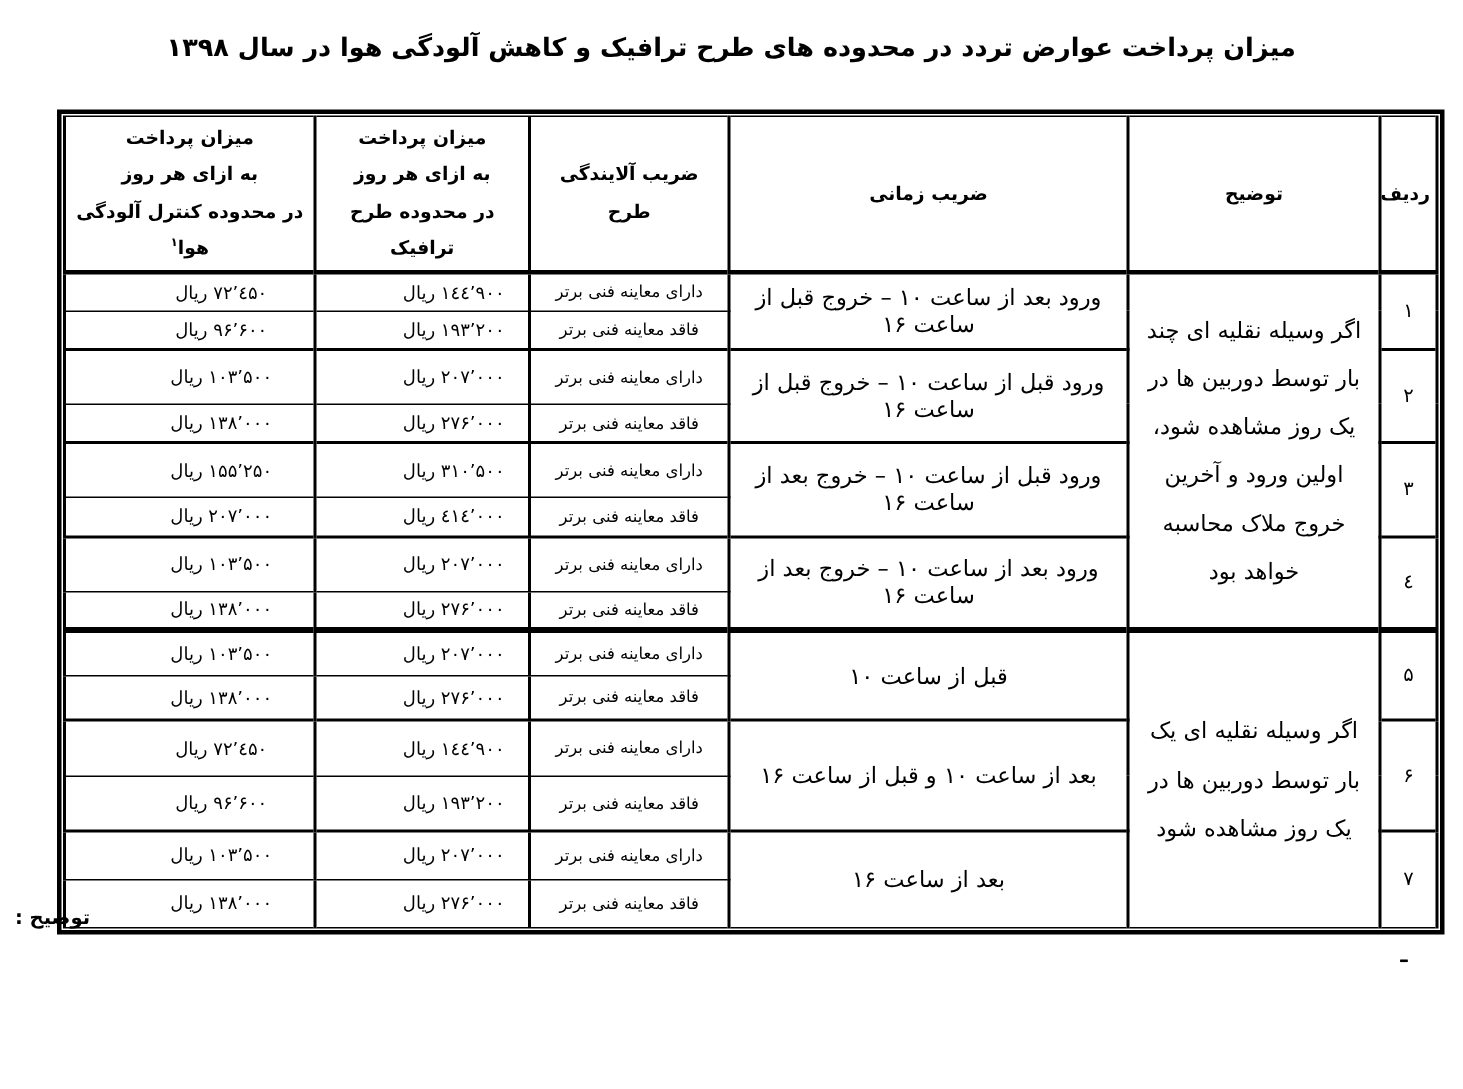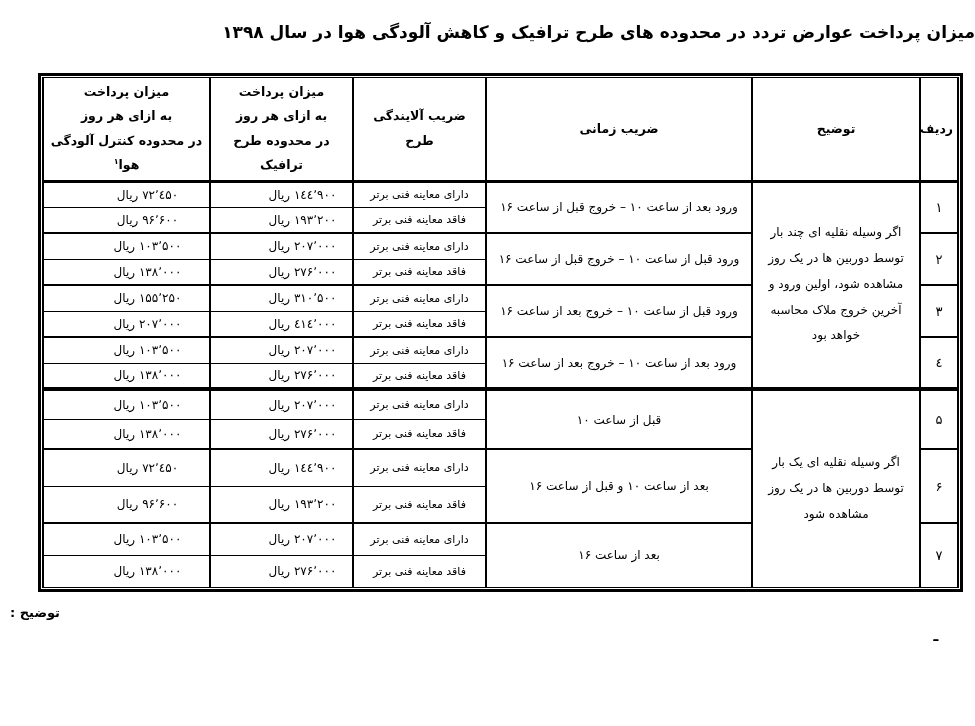--- a/index.html
+++ b/index.html
@@ -1,30 +1,30 @@
 <!DOCTYPE html>
 <html dir="rtl" lang="fa"><head>
 <meta charset="utf-8">
 <style>
   html,body{margin:0;padding:0;background:#fff;}
   .page{position:relative;width:975px;height:726px;background:#fff;color:#000;
         font-family:"DejaVu Sans", sans-serif;direction:rtl;overflow:hidden;}
-  .title{position:absolute;top:22px;right:0;left:0;
+  .title{position:absolute;top:22px;right:0;left:0;text-align:center;
          font-size:17px;font-weight:bold;letter-spacing:0;}
   .twrap{position:absolute;top:73px;right:12px;width:925px;box-sizing:border-box;
          border:3px solid #000;padding:1px;background:#fff;}
   table{width:100%;border-collapse:collapse;table-layout:fixed;}
   th,td{border:1px solid #000;border-left-width:2px;border-right-width:2px;
         text-align:center;vertical-align:middle;padding:2px 4px;overflow:hidden;}
   thead tr{height:82px;}
   thead th{font-size:12.5px;font-weight:bold;border-bottom:3px solid #000;line-height:1.95;text-align:center;}
   thead th sup{font-size:8px;}
-  tbody td{font-size:12px;font-weight:normal;}
+  tbody td{font-size:15px;font-weight:normal;}
   td.num{font-size:13px;}
-  td.desc{line-height:2.15;padding:0 8px;margin-top:41px;}
+  td.desc{line-height:2.15;padding:21px 8px;margin-top:41px;}
   td.insp{font-size:11px;}
   td.pay{font-size:12px;padding-left:46px;}
   tr.msep td{border-top-width:2px;}
   tr.gsep td{border-top-width:4px;}
   tr.h27{height:26px;} tr.h30{height:30px;} tr.h38{height:37px;} tr.h33{height:32px;}
   .notes{position:absolute;top:605px;right:10px;left:10px;font-weight:bold;font-size:12.5px;}
   .notes-title{text-align:left;margin-bottom:7px;font-size:13px;}
   .note-item{position:relative;padding-right:58px;padding-left:14px;margin-bottom:6px;line-height:2.15;text-align:right;}
   .note-dash{position:absolute;right:26px;top:0;}
 </style>

